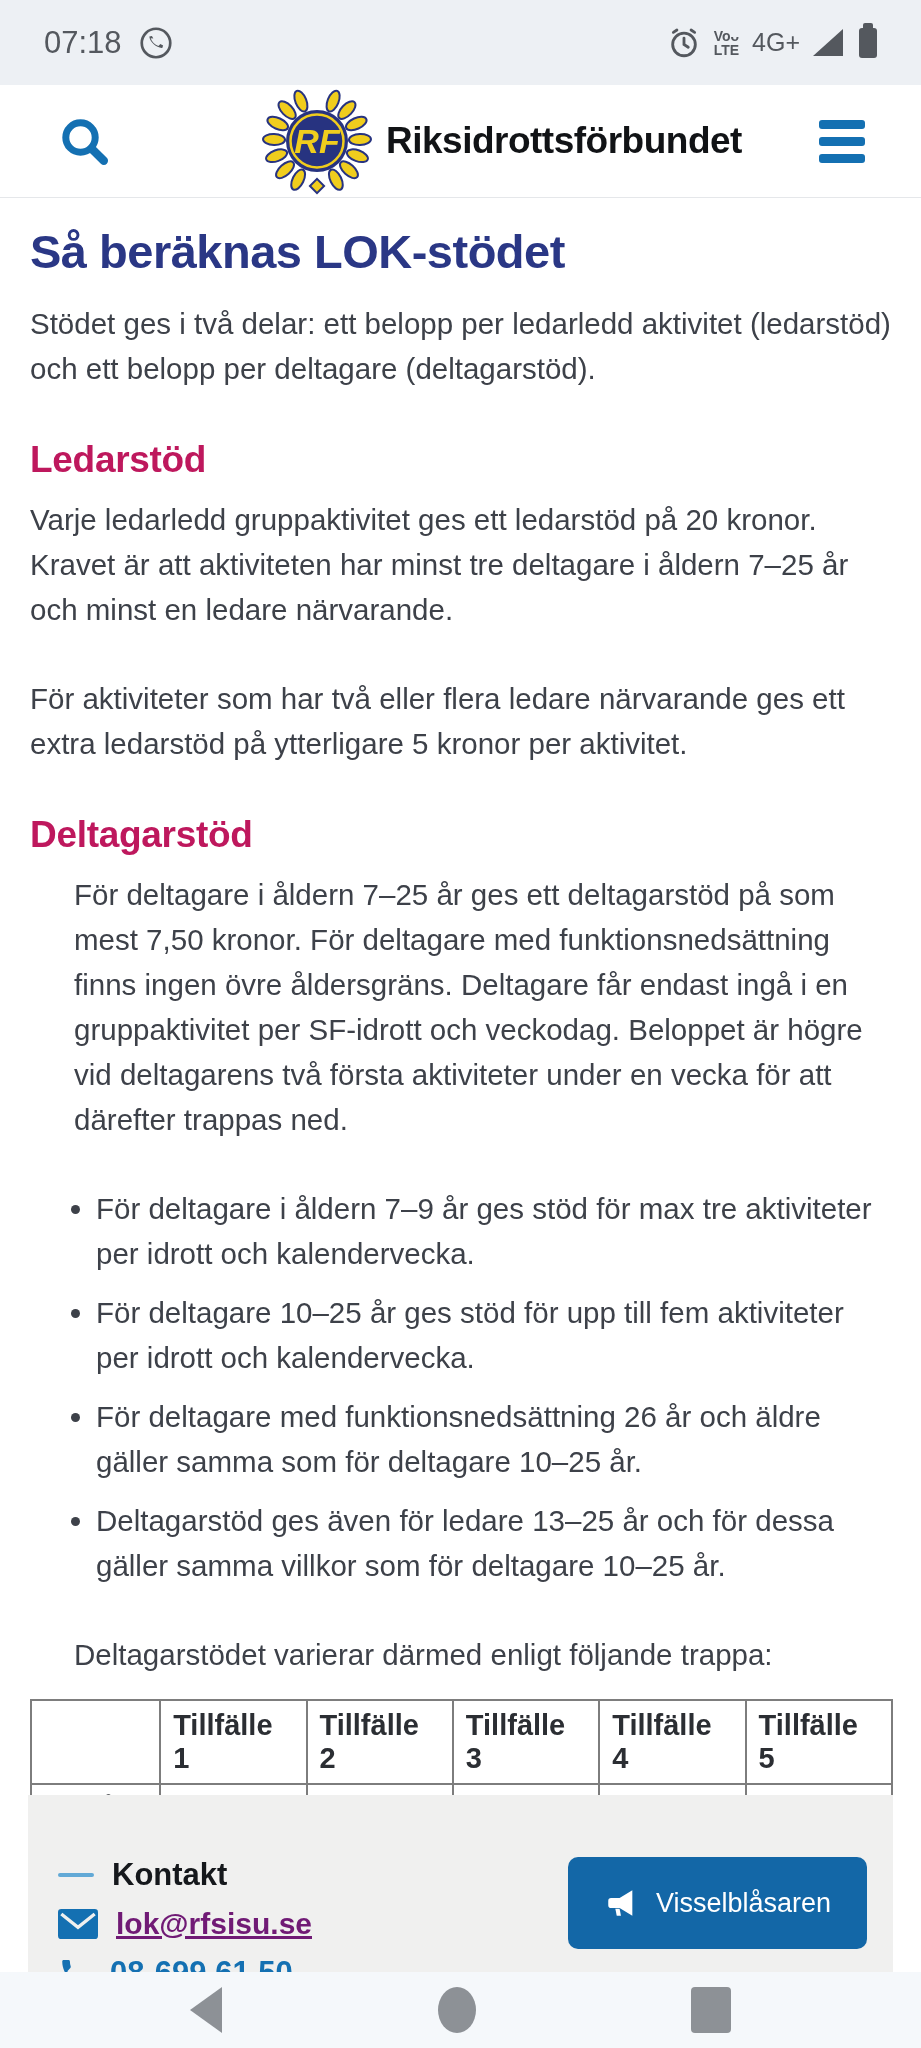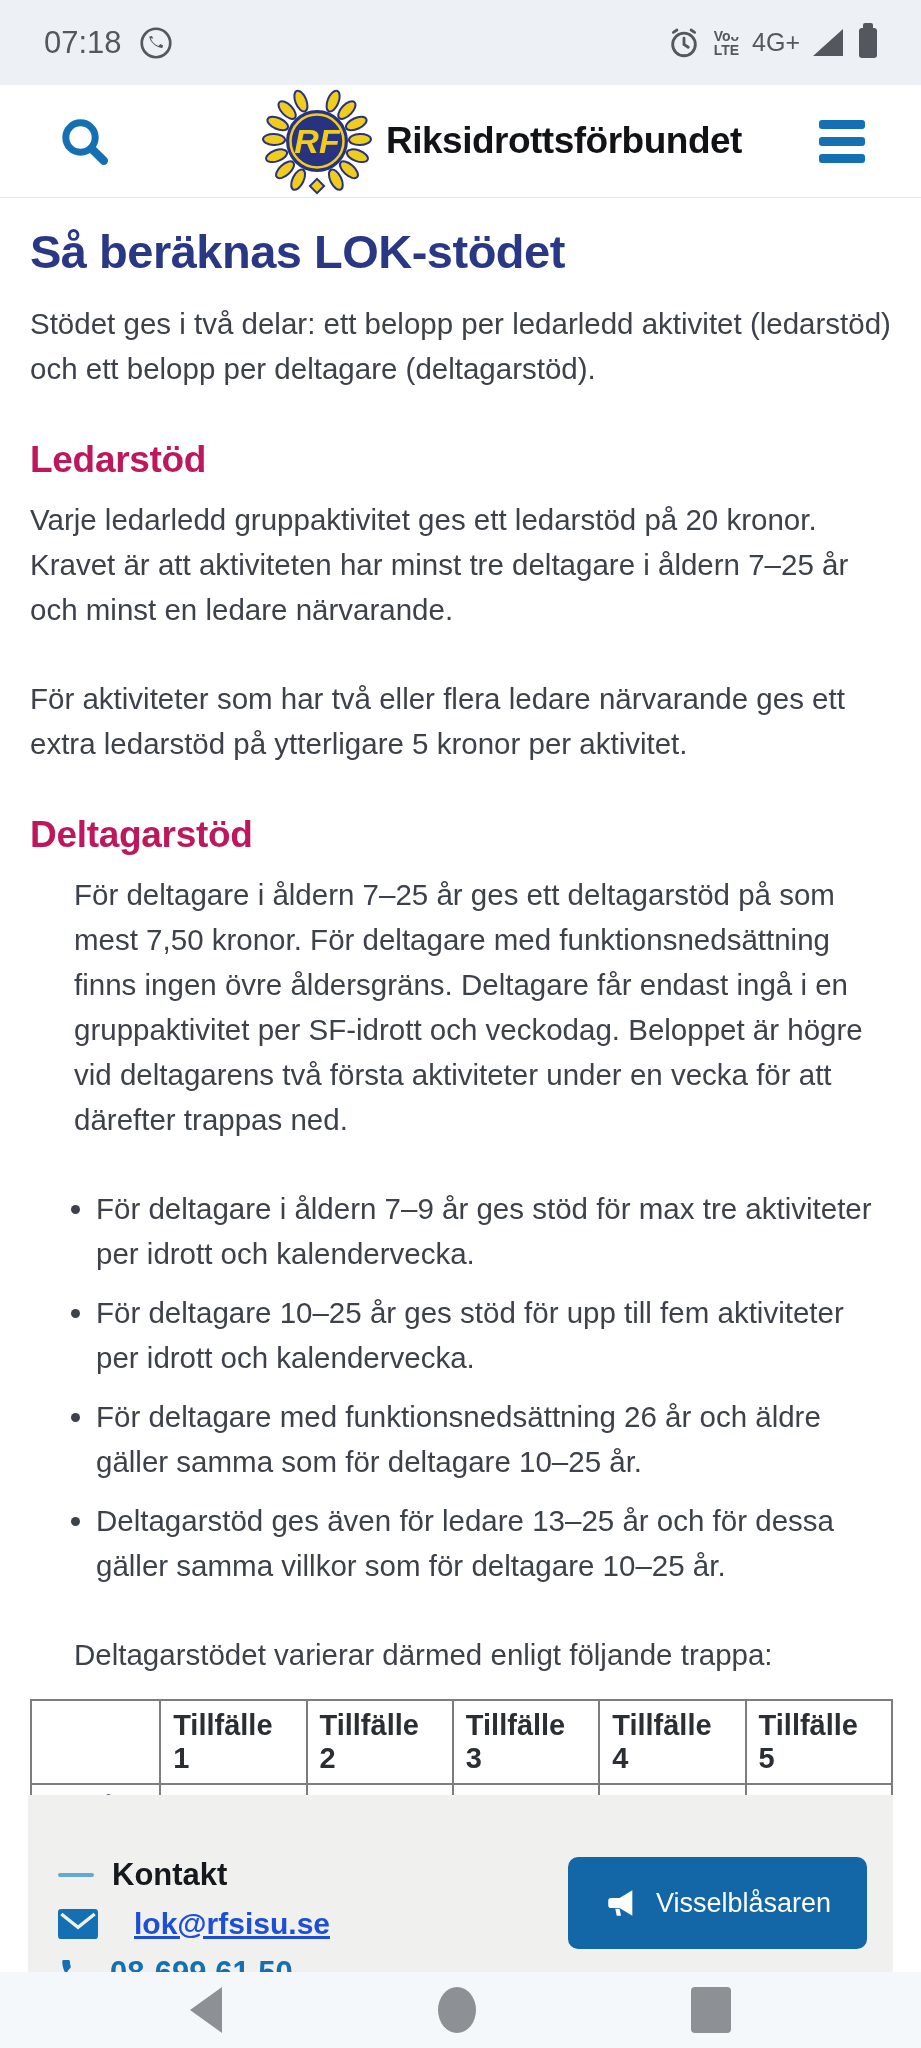--- a/index.html
+++ b/index.html
@@ -57,21 +57,21 @@
   .footerbox {
     position:absolute; left:28px; right:28px; top:1795px; height:253px;
     background:#f0f0ef;
     padding:62px 26px 0 30px;
     display:flex; justify-content:space-between; align-items:flex-start;
   }
   .contact-col { display:flex; flex-direction:column; gap:14px; }
   .contact-row { display:flex; align-items:center; gap:18px; }
   .contact-dash { width:36px; height:4px; background:#62a9d6; border-radius:2px; }
   .contact-title { font-size:31px; font-weight:bold; color:#15181c; }
-  .contact-link { font-size:30px; font-weight:bold; color:#1d4ed8; text-decoration:underline; cursor:pointer;margin-left:18px; }
+  .contact-link { font-size:30px; font-weight:bold; color:#701a75; text-decoration:underline; cursor:pointer; }
   .contact-phone { font-size:31px; font-weight:bold; color:#1470b2; }
   .whistle-btn {
     background:#1367a7; color:#ffffff; border:none; border-radius:10px;
     height:92px; padding:0 36px; display:flex; align-items:center; gap:18px;
     font-size:27px; font-weight:normal; cursor:pointer; font-family:"Liberation Sans",sans-serif;
   }
   
   .navbar {
     position:absolute; left:0; right:0; bottom:0; height:76px;
     background:#f5f8fb; display:flex; align-items:center; justify-content:space-between;

